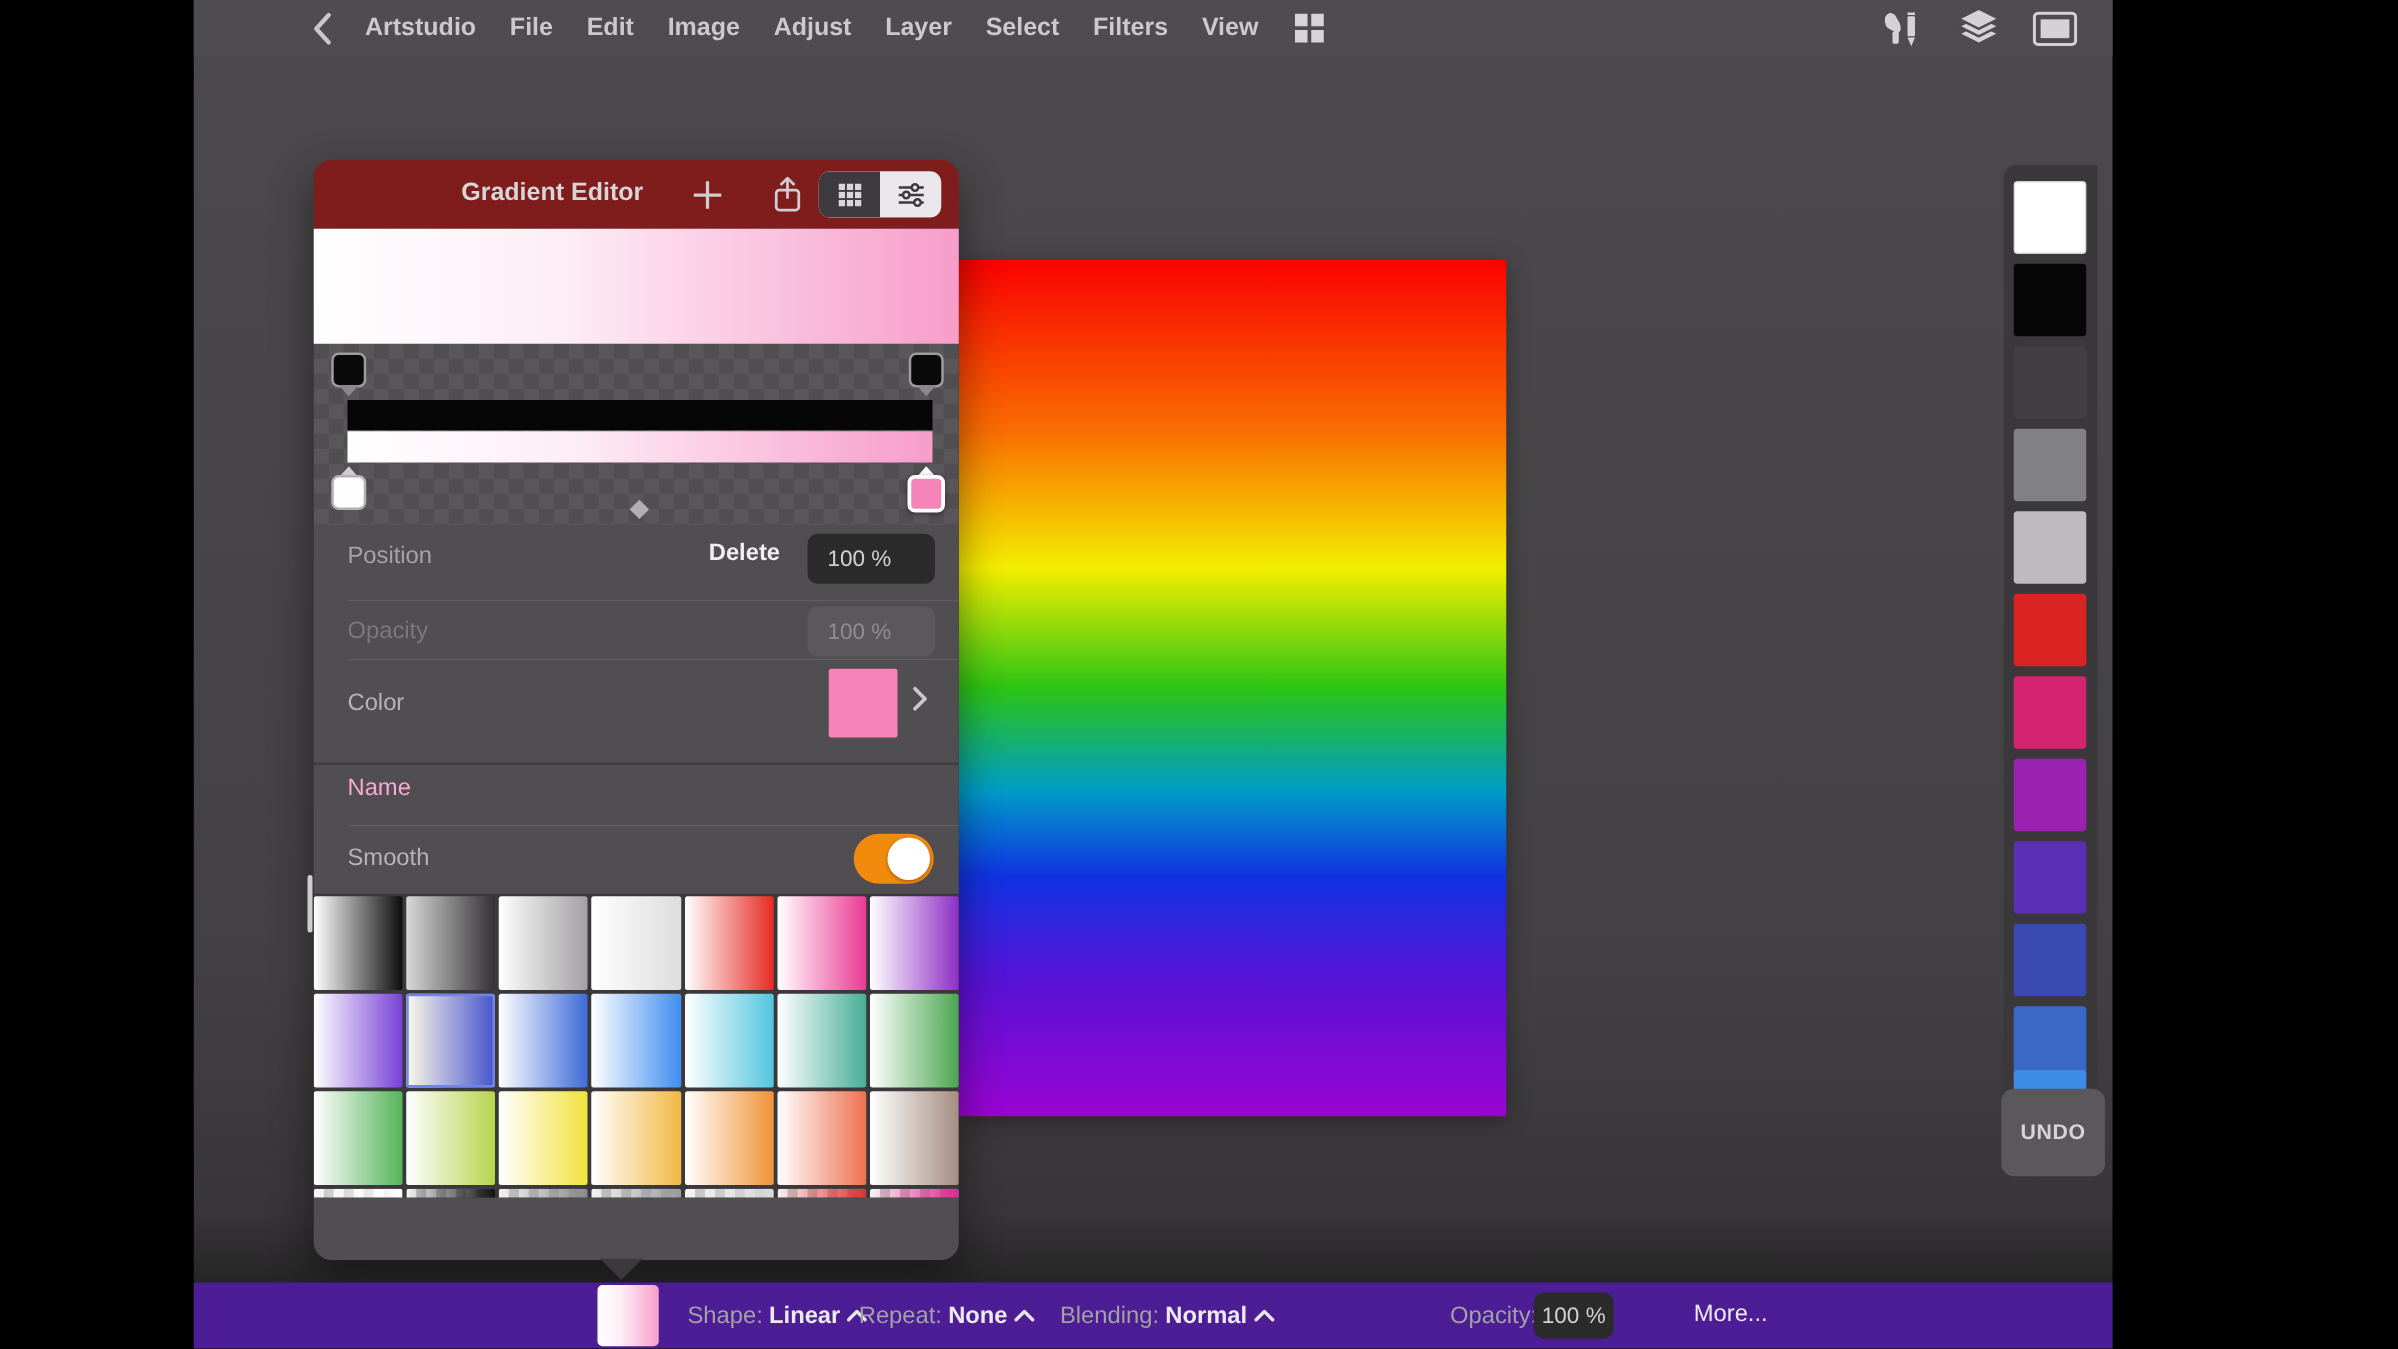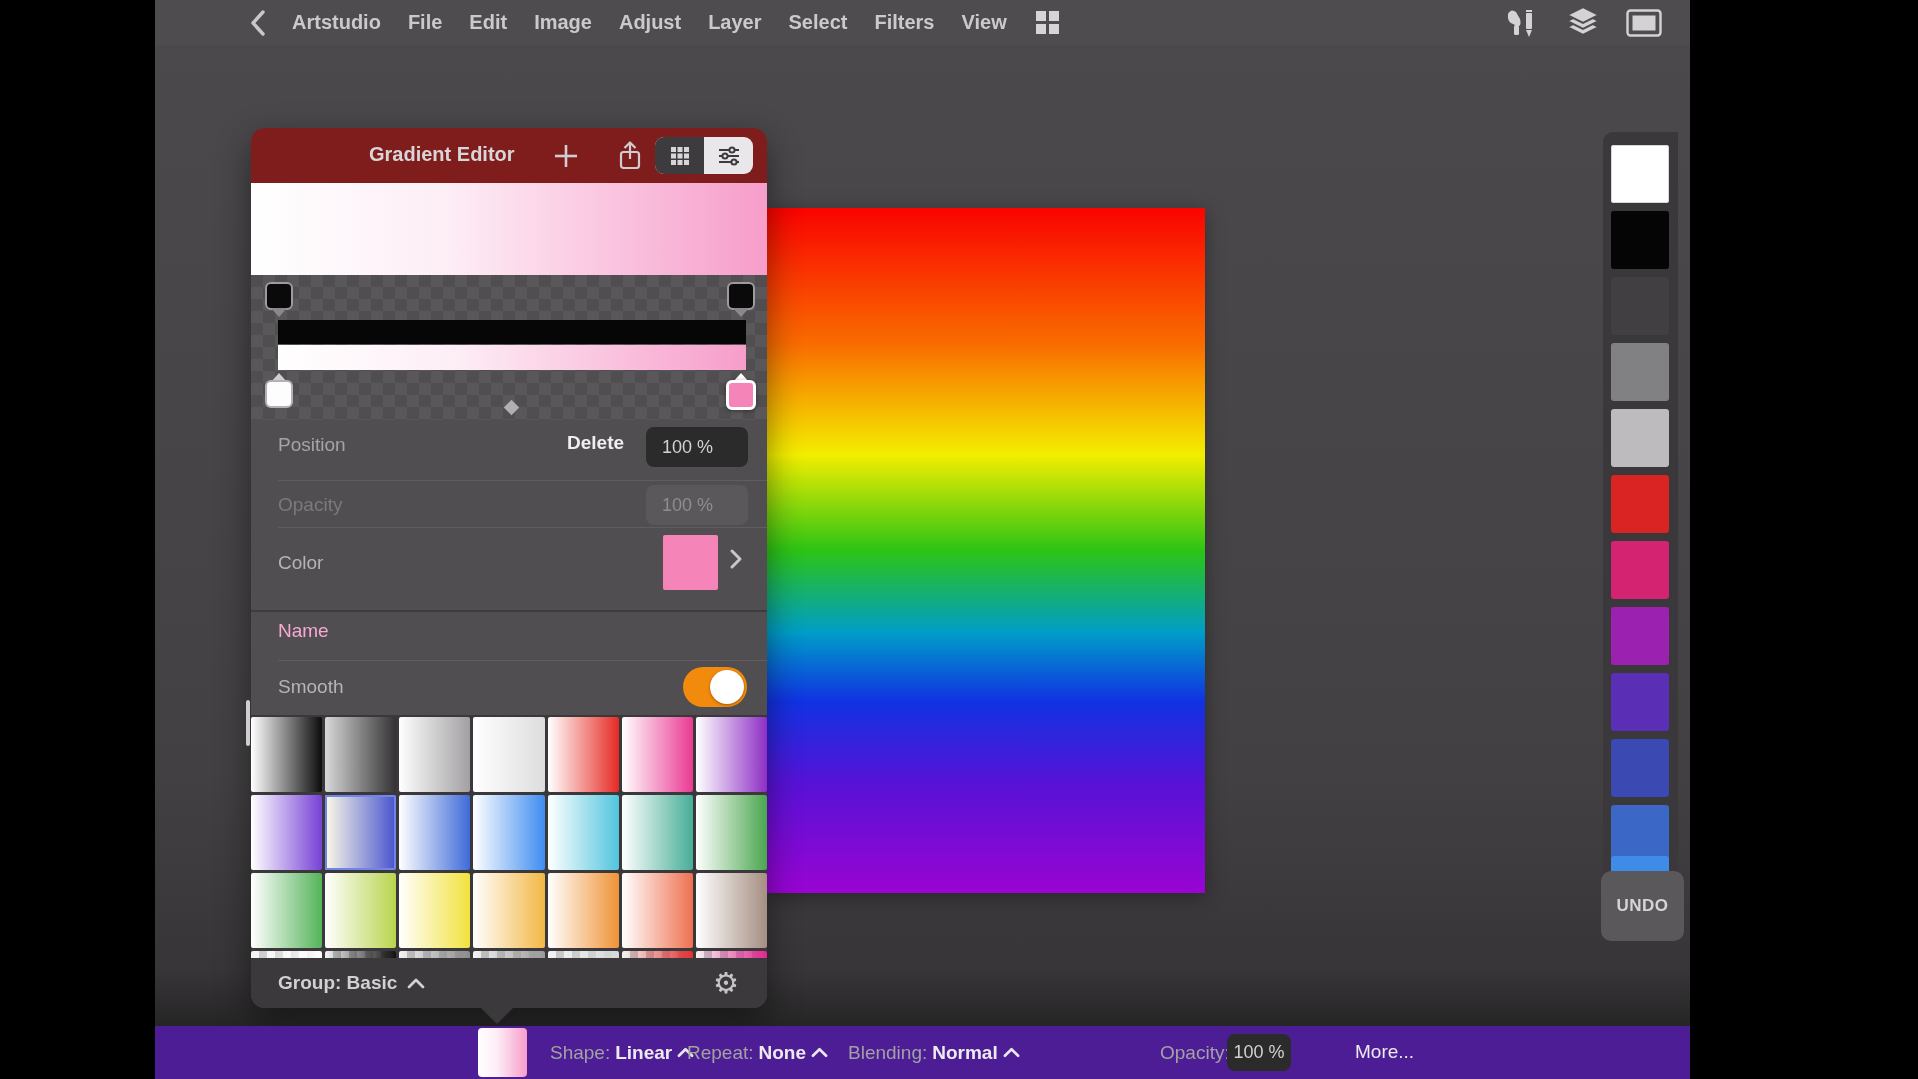--- a/index.html
+++ b/index.html
@@ -272,29 +272,20 @@
         <div class="preset-tile" style="background-image: linear-gradient(90deg, rgb(255, 255, 255), rgb(165, 142, 130));"></div>
         <div class="preset-tile" style="background-image: linear-gradient(90deg, rgba(255, 255, 255, 0), rgb(255, 255, 255)), repeating-conic-gradient(rgb(196, 196, 196) 0%, rgb(196, 196, 196) 25%, rgb(244, 244, 244) 0%, rgb(244, 244, 244) 50%); background-size: 100% 100%, 16px 16px;"></div>
         <div class="preset-tile" style="background-image: linear-gradient(90deg, rgba(255, 255, 255, 0), rgb(17, 17, 17)), repeating-conic-gradient(rgb(196, 196, 196) 0%, rgb(196, 196, 196) 25%, rgb(244, 244, 244) 0%, rgb(244, 244, 244) 50%); background-size: 100% 100%, 16px 16px;"></div>
         <div class="preset-tile" style="background-image: linear-gradient(90deg, rgba(255, 255, 255, 0), rgb(138, 138, 138)), repeating-conic-gradient(rgb(196, 196, 196) 0%, rgb(196, 196, 196) 25%, rgb(244, 244, 244) 0%, rgb(244, 244, 244) 50%); background-size: 100% 100%, 16px 16px;"></div>
         <div class="preset-tile" style="background-image: linear-gradient(90deg, rgba(255, 255, 255, 0), rgb(154, 154, 154)), repeating-conic-gradient(rgb(196, 196, 196) 0%, rgb(196, 196, 196) 25%, rgb(244, 244, 244) 0%, rgb(244, 244, 244) 50%); background-size: 100% 100%, 16px 16px;"></div>
         <div class="preset-tile" style="background-image: linear-gradient(90deg, rgba(255, 255, 255, 0), rgb(216, 216, 216)), repeating-conic-gradient(rgb(196, 196, 196) 0%, rgb(196, 196, 196) 25%, rgb(244, 244, 244) 0%, rgb(244, 244, 244) 50%); background-size: 100% 100%, 16px 16px;"></div>
         <div class="preset-tile" style="background-image: linear-gradient(90deg, rgba(255, 255, 255, 0), rgb(224, 48, 48)), repeating-conic-gradient(rgb(196, 196, 196) 0%, rgb(196, 196, 196) 25%, rgb(244, 244, 244) 0%, rgb(244, 244, 244) 50%); background-size: 100% 100%, 16px 16px;"></div>
         <div class="preset-tile" style="background-image: linear-gradient(90deg, rgba(255, 255, 255, 0), rgb(224, 38, 142)), repeating-conic-gradient(rgb(196, 196, 196) 0%, rgb(196, 196, 196) 25%, rgb(244, 244, 244) 0%, rgb(244, 244, 244) 50%); background-size: 100% 100%, 16px 16px;"></div>
       </div>
 
-    <div class="panel-footer">
-      <span class="group-label">
-        <span>Group: Basic</span>
-        <svg width="18" height="11" viewBox="0 0 18 11">
-            <polyline points="2,9 9,2 16,9" fill="none" stroke="#d2d0d2" stroke-width="2.8" stroke-linecap="round" stroke-linejoin="round"></polyline>
-          </svg>
-      </span>
-      <span class="gear">⚙</span>
-    </div>
   </div>
   <div class="panel-tail" style="position:absolute;left:480px;top:1007px;z-index:5"></div>
   <div class="scroll-ind"></div>
 
   <div class="right-strip" id="swatch-strip">
       <div class="swatch" style="background: rgb(255, 255, 255); top: 13px; box-shadow: rgb(216, 214, 216) 0px 0px 0px 1px inset;"></div>
       <div class="swatch" style="background: rgb(5, 5, 5); top: 79px;"></div>
       <div class="swatch" style="background: rgb(65, 63, 66); top: 145px;"></div>
       <div class="swatch" style="background: rgb(129, 128, 130); top: 211px;"></div>
       <div class="swatch" style="background: rgb(189, 187, 189); top: 277px;"></div>

